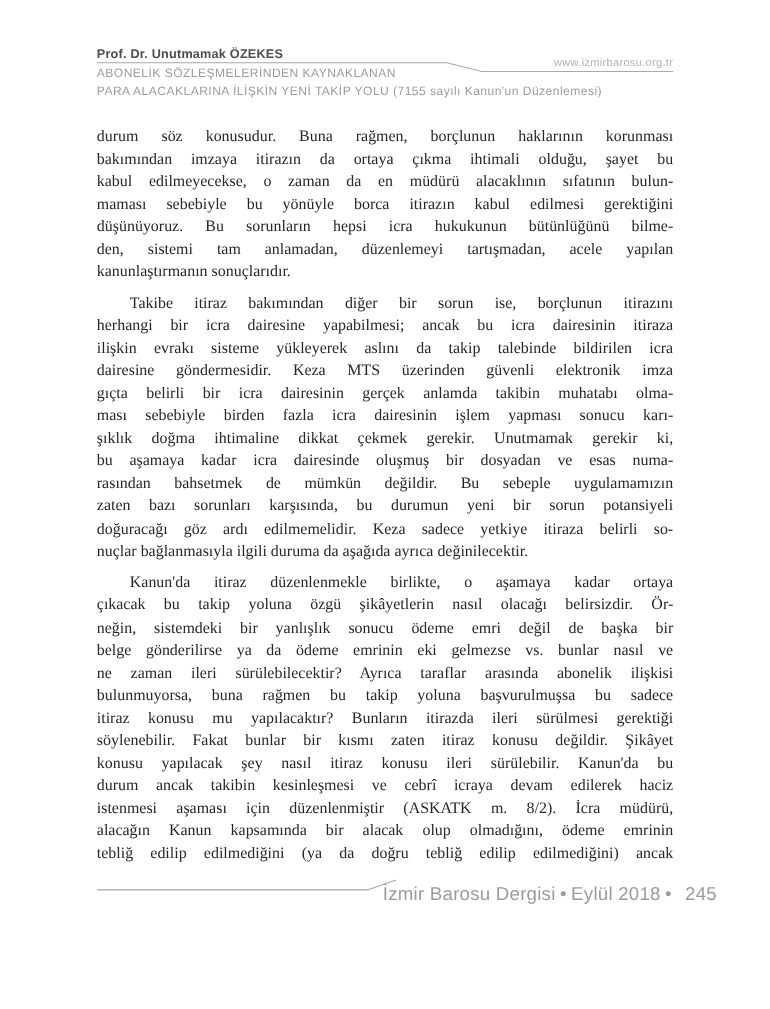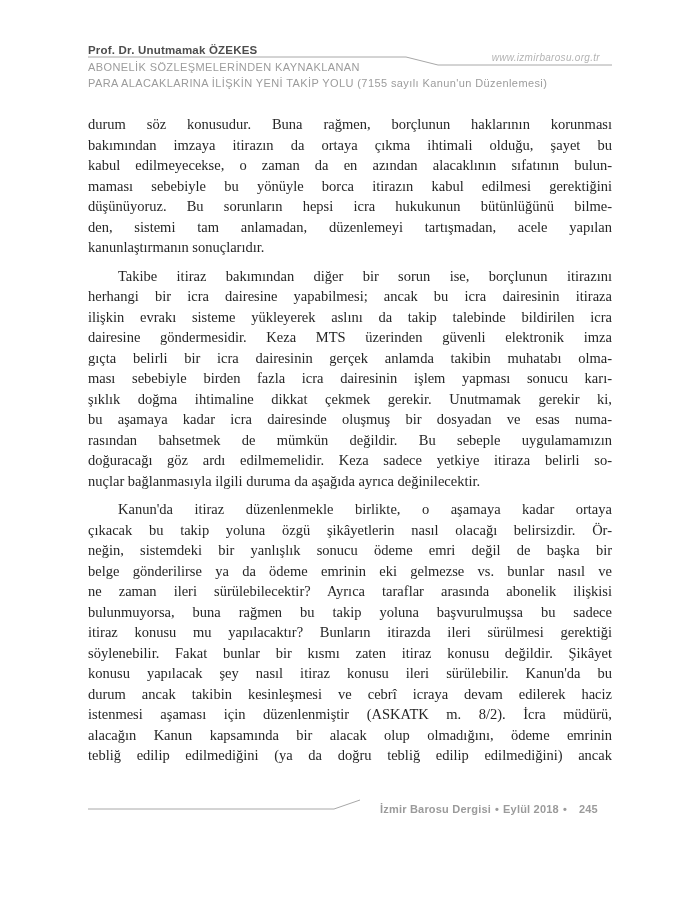--- a/index.html
+++ b/index.html
@@ -31,26 +31,25 @@
     white-space: nowrap;
   }
   .header-rule {
     position: absolute;
     top: 0;
     left: 0;
   }
   .website {
     position: absolute;
     top: 8px;
-    right: 12px;
+    right: 0;
     font-size: 10px;
     color: #b3b3b3;
     letter-spacing: 0.3px;
     white-space: nowrap;
-    font-style: italic;
   }
   .htitle {
     position: absolute;
     left: 0;
     font-size: 11px;
     color: #9c9c9c;
     letter-spacing: 0.4px;
     white-space: nowrap;
   }
   .htitle.line1 { top: 17px; }
@@ -85,27 +84,26 @@
     height: 28px;
     font-family: "Liberation Sans", sans-serif;
   }
   .footer-rule {
     position: absolute;
     left: 0;
     top: 0;
   }
   .ftext {
     position: absolute;
-    left: 292px;
+    left: 260px;
     top: 5px;
-    font-size: 11px;
+    font-size: 17px;
     color: #9b9b9b;
     letter-spacing: 0.2px;
     white-space: nowrap;
-    font-weight: bold;
   }
   .sep { margin: 0 4px; }
   .pageno { margin-left: 8px; }
 </style>
 </head>
 <body>
 
 <div class="page">
 
   <header class="header">
@@ -115,36 +113,37 @@
     </svg>
     <div class="website">www.izmirbarosu.org.tr</div>
     <div class="htitle line1">ABONELİK SÖZLEŞMELERİNDEN KAYNAKLANAN</div>
     <div class="htitle line2">PARA ALACAKLARINA İLİŞKİN YENİ TAKİP YOLU (7155 sayılı Kanun'un Düzenlemesi)</div>
   </header>
 
   <main class="body">
       <div class="para">
         <div class="bline">durum söz konusudur. Buna rağmen, borçlunun haklarının korunması</div>
         <div class="bline">bakımından imzaya itirazın da ortaya çıkma ihtimali olduğu, şayet bu</div>
-        <div class="bline">kabul edilmeyecekse, o zaman da en azından alacaklının sıfatının bulun-</div>
+        <div class="bline">kabul edilmeyecekse, o zaman da en müdürü alacaklının sıfatının bulun-</div>
         <div class="bline">maması sebebiyle bu yönüyle borca itirazın kabul edilmesi gerektiğini</div>
         <div class="bline">düşünüyoruz. Bu sorunların hepsi icra hukukunun bütünlüğünü bilme-</div>
         <div class="bline">den, sistemi tam anlamadan, düzenlemeyi tartışmadan, acele yapılan</div>
         <div class="bline endline">kanunlaştırmanın sonuçlarıdır.</div>
       </div>
       <div class="para indent">
         <div class="bline">Takibe itiraz bakımından diğer bir sorun ise, borçlunun itirazını</div>
         <div class="bline">herhangi bir icra dairesine yapabilmesi; ancak bu icra dairesinin itiraza</div>
         <div class="bline">ilişkin evrakı sisteme yükleyerek aslını da takip talebinde bildirilen icra</div>
         <div class="bline">dairesine göndermesidir. Keza MTS üzerinden güvenli elektronik imza</div>
         <div class="bline">gıçta belirli bir icra dairesinin gerçek anlamda takibin muhatabı olma-</div>
         <div class="bline">ması sebebiyle birden fazla icra dairesinin işlem yapması sonucu karı-</div>
         <div class="bline">şıklık doğma ihtimaline dikkat çekmek gerekir. Unutmamak gerekir ki,</div>
         <div class="bline">bu aşamaya kadar icra dairesinde oluşmuş bir dosyadan ve esas numa-</div>
         <div class="bline">rasından bahsetmek de mümkün değildir. Bu sebeple uygulamamızın</div>
+        <div class="bline">zaten bazı sorunları karşısında, bu durumun yeni bir sorun potansiyeli</div>
         <div class="bline">doğuracağı göz ardı edilmemelidir. Keza sadece yetkiye itiraza belirli so-</div>
         <div class="bline endline">nuçlar bağlanmasıyla ilgili duruma da aşağıda ayrıca değinilecektir.</div>
       </div>
       <div class="para indent">
         <div class="bline">Kanun'da itiraz düzenlenmekle birlikte, o aşamaya kadar ortaya</div>
         <div class="bline">çıkacak bu takip yoluna özgü şikâyetlerin nasıl olacağı belirsizdir. Ör-</div>
         <div class="bline">neğin, sistemdeki bir yanlışlık sonucu ödeme emri değil de başka bir</div>
         <div class="bline">belge gönderilirse ya da ödeme emrinin eki gelmezse vs. bunlar nasıl ve</div>
         <div class="bline">ne zaman ileri sürülebilecektir? Ayrıca taraflar arasında abonelik ilişkisi</div>
         <div class="bline">bulunmuyorsa, buna rağmen bu takip yoluna başvurulmuşsa bu sadece</div>

